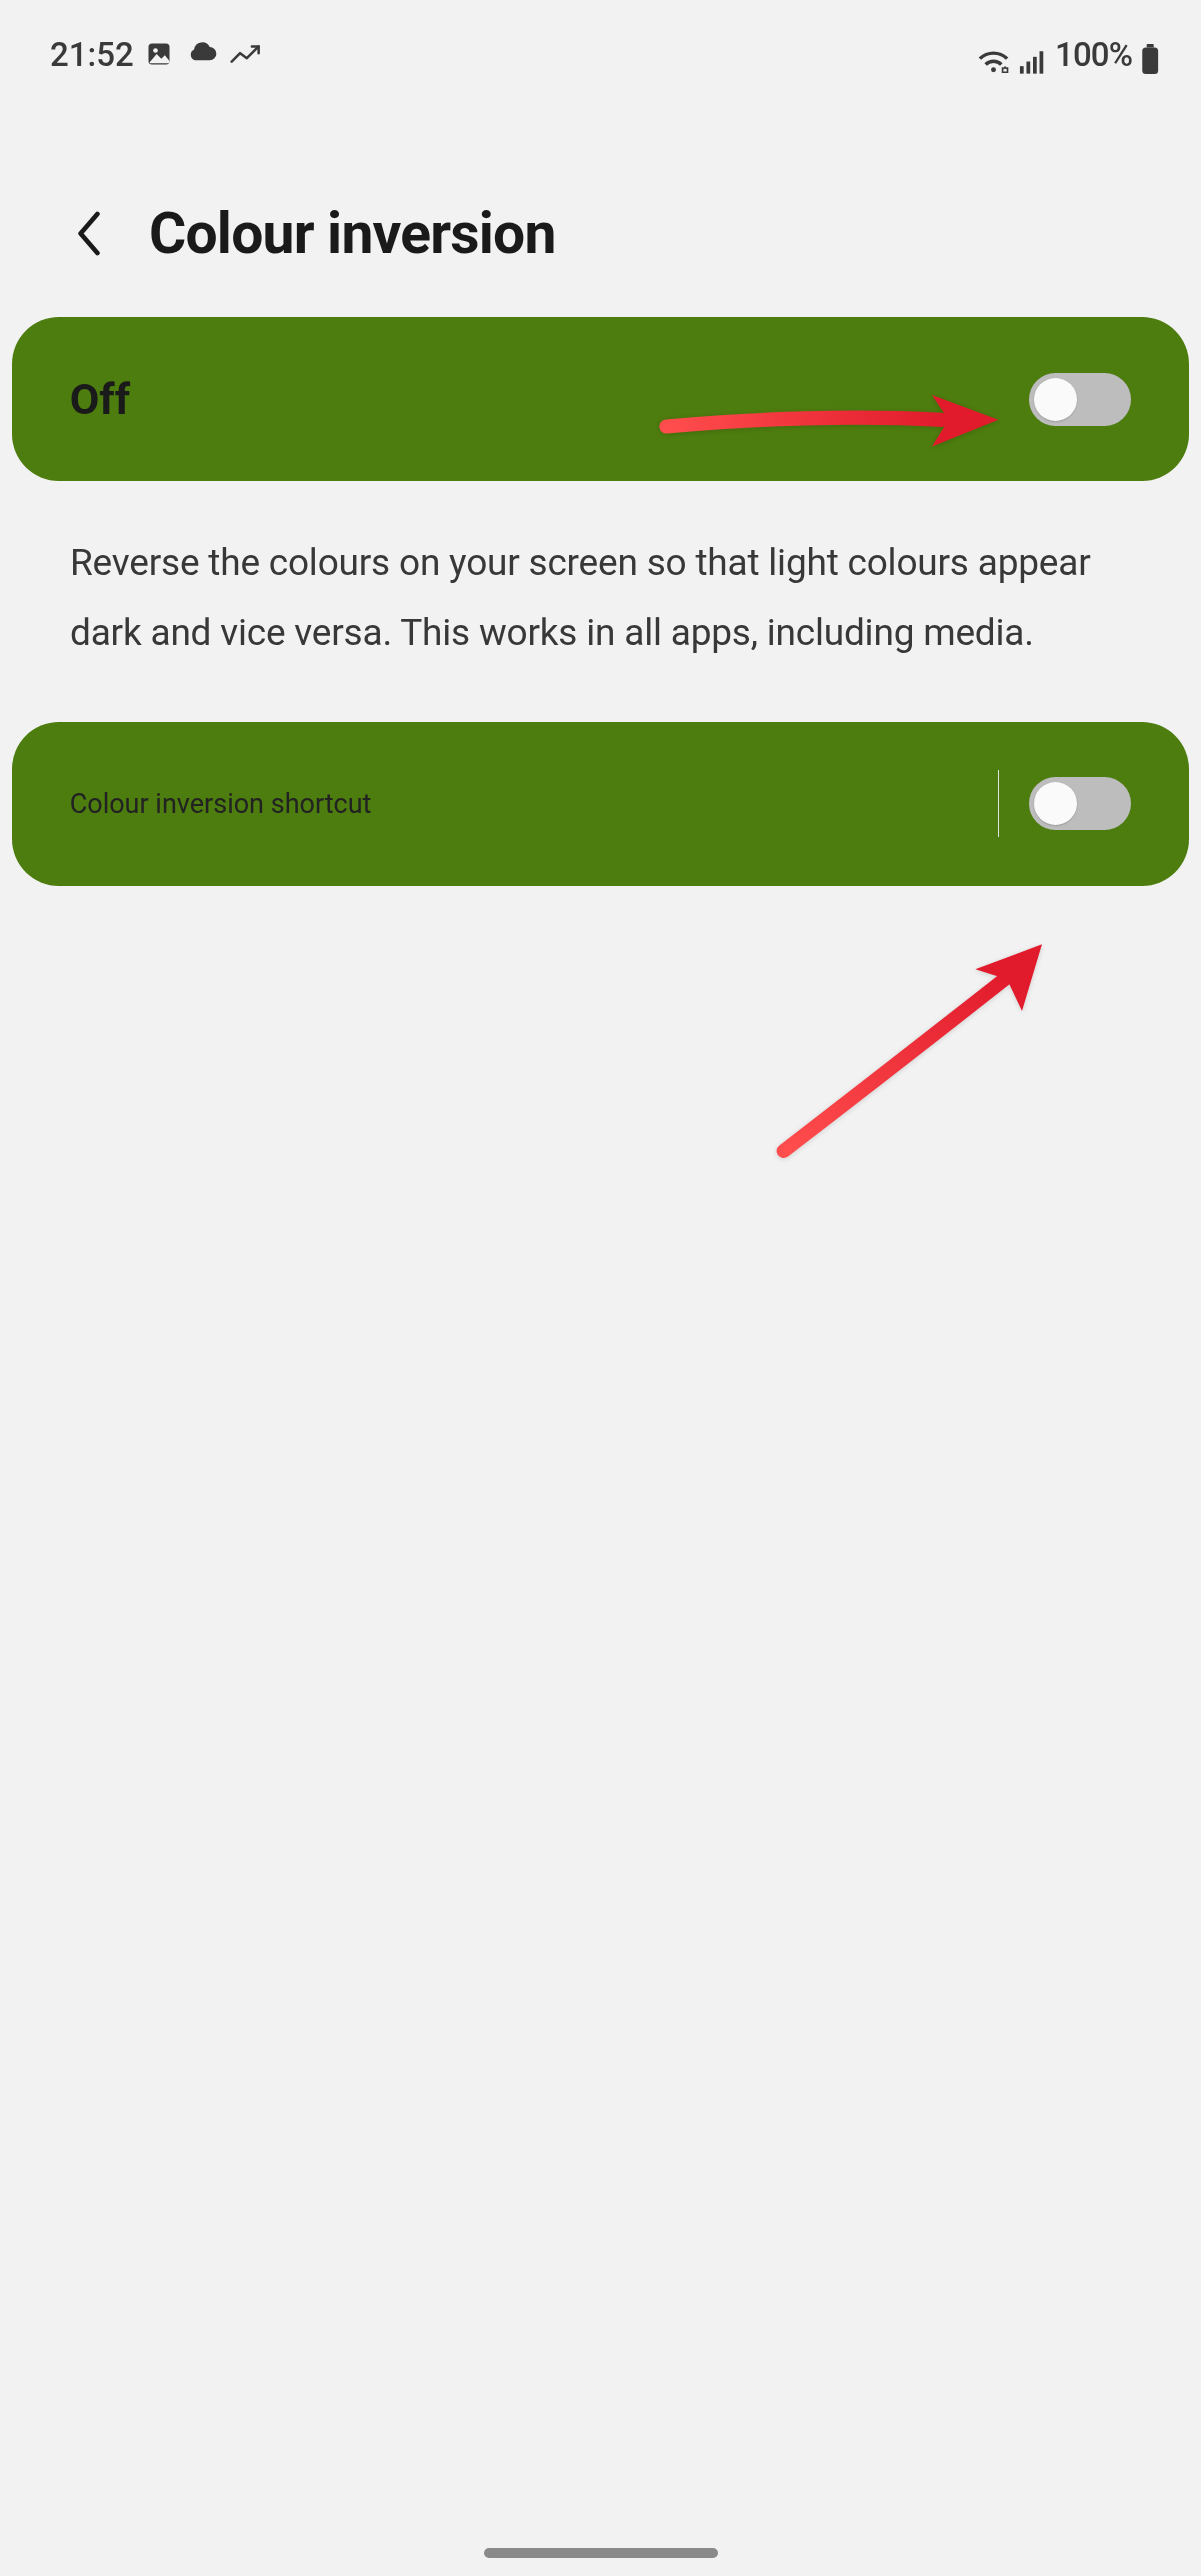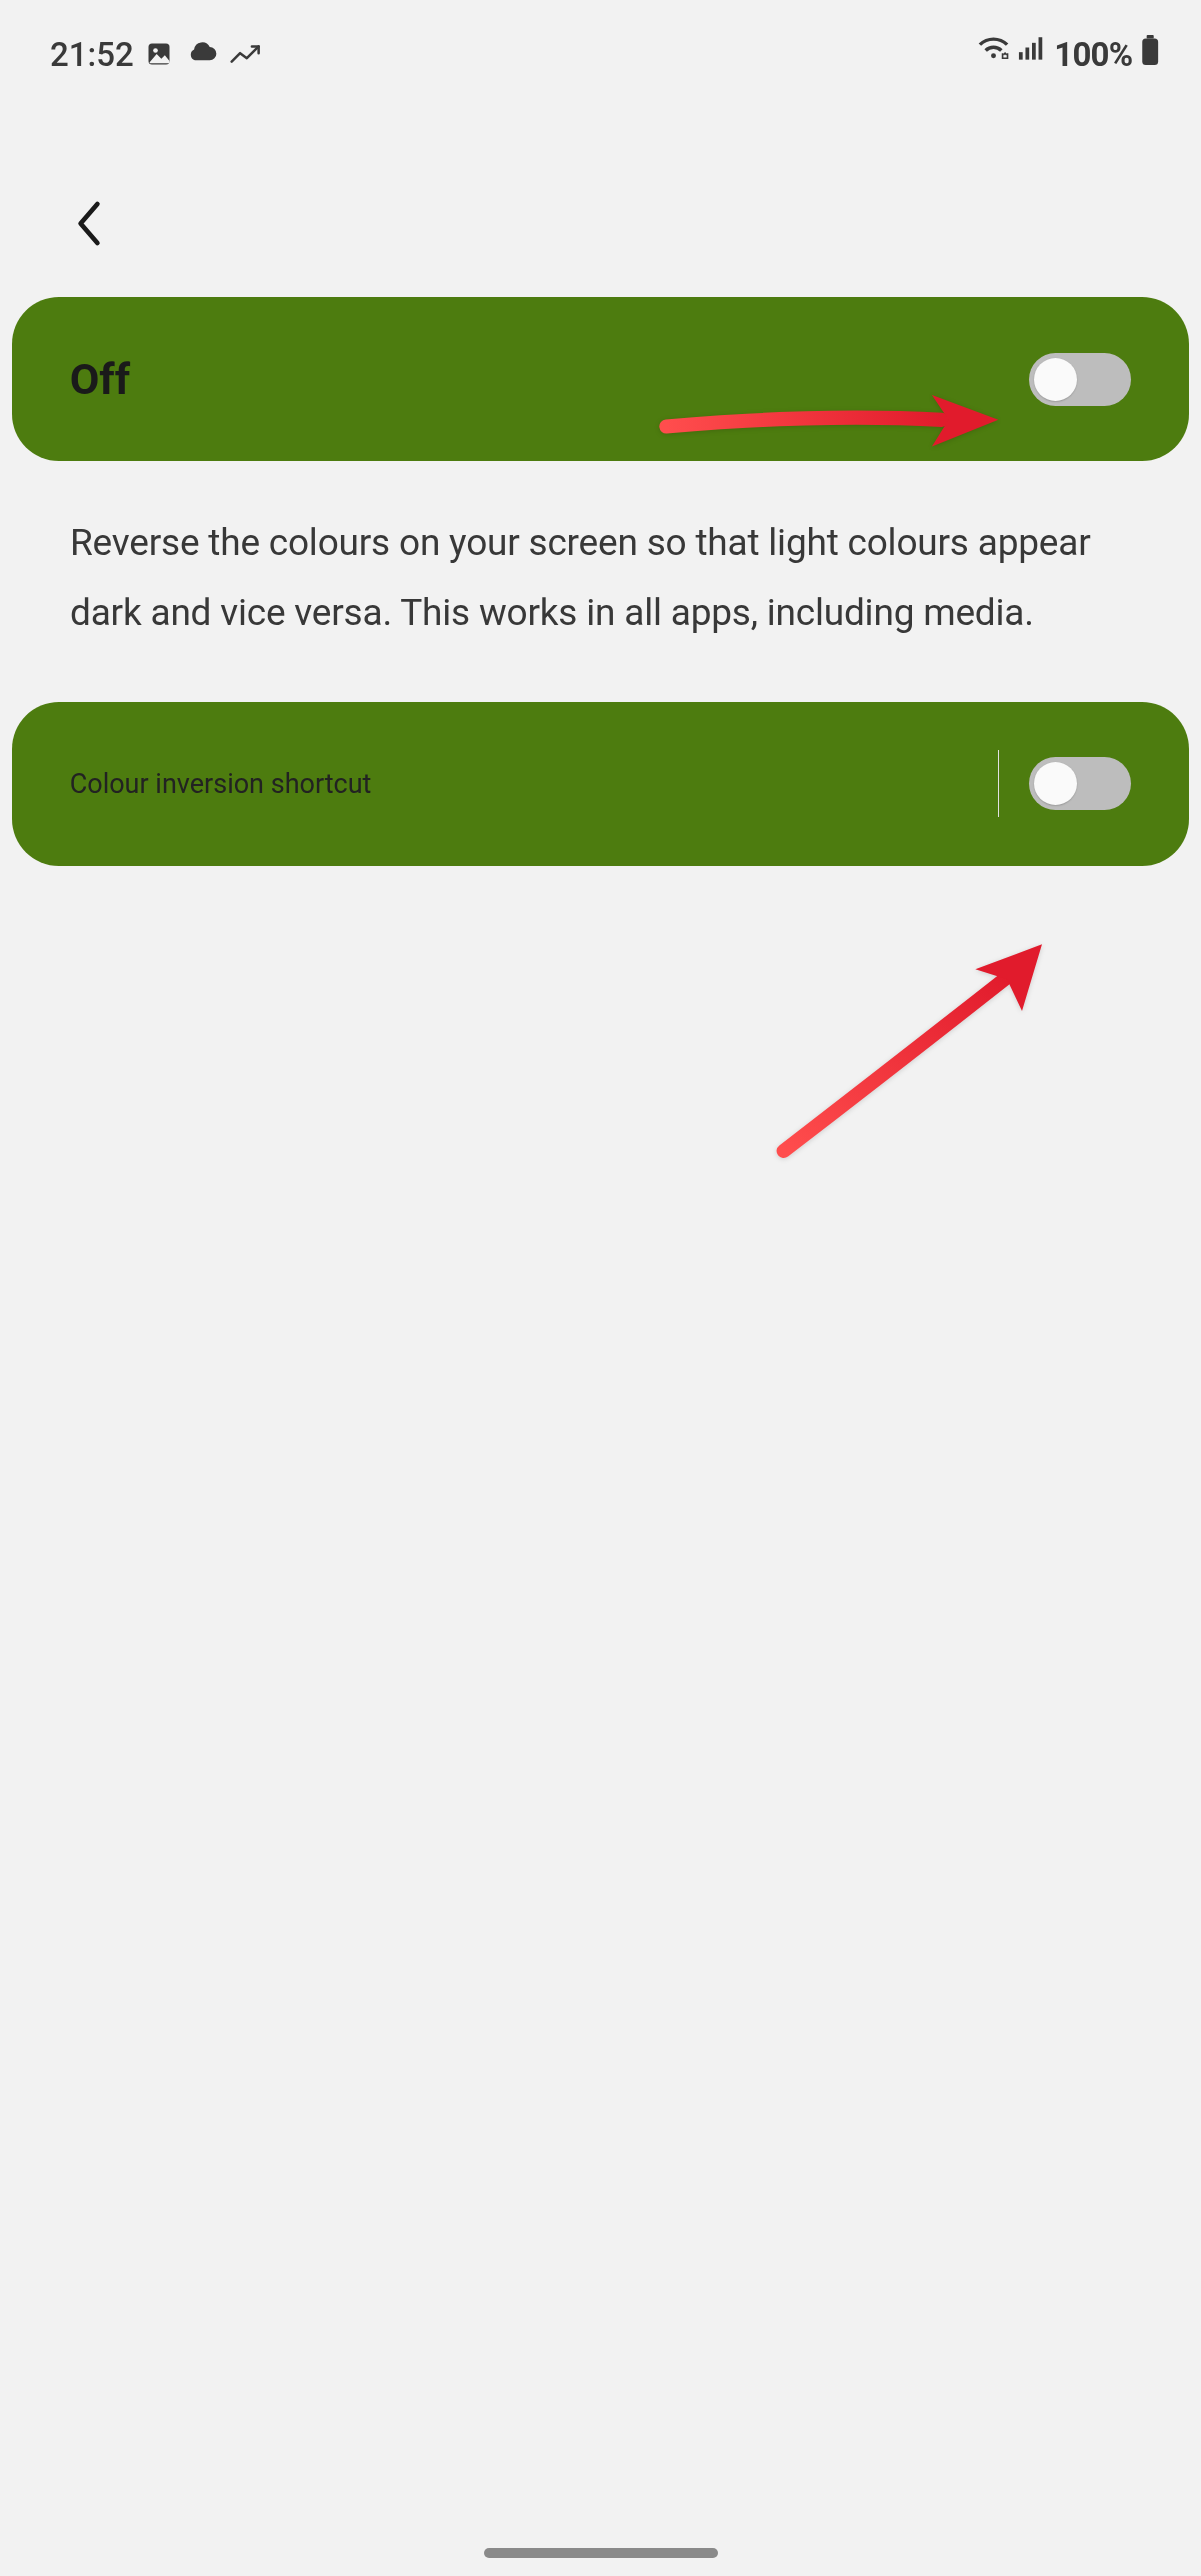--- a/index.html
+++ b/index.html
@@ -18,21 +18,21 @@
       display: flex;
       justify-content: space-between;
       align-items: center;
       padding: 16px 42px 0 50px;
       height: 92px;
       font-size: 33px;
       font-weight: 500;
       color: #3a3a3a;
     }
     .status-left { display: flex; align-items: center; gap: 11.7px; }
-    .status-right { display: flex; align-items: flex-start; gap: 8.3px; font-weight: bold; }
+    .status-right { display: flex; align-items: flex-end; gap: 8.3px; }
     .status-right .pct { font-size: 33px; letter-spacing: -0.8px; }
 
     
     .ic { display: inline-flex; align-items: center; justify-content: center; }
     .ic svg { display: block; }
 
     
     .header {
       display: flex;
       align-items: center;
@@ -167,20 +167,21 @@
 </div>
 
 <div class="header">
   <span class="back-btn">
     <span class="ic">
       <svg width="28" height="47" viewBox="0 0 30 50" fill="none" stroke="#1a1a1a" stroke-width="5" stroke-linecap="round" stroke-linejoin="round">
           <polyline points="24,4 6,25 24,46"></polyline>
         </svg>
     </span>
   </span>
+  <div class="title">Colour inversion</div>
 </div>
 
 <div class="card">
   <div class="row">
     <span class="label-bold">Off</span>
     <span class="switch">
       <span class="knob"></span>
     </span>
   </div>
 </div>

